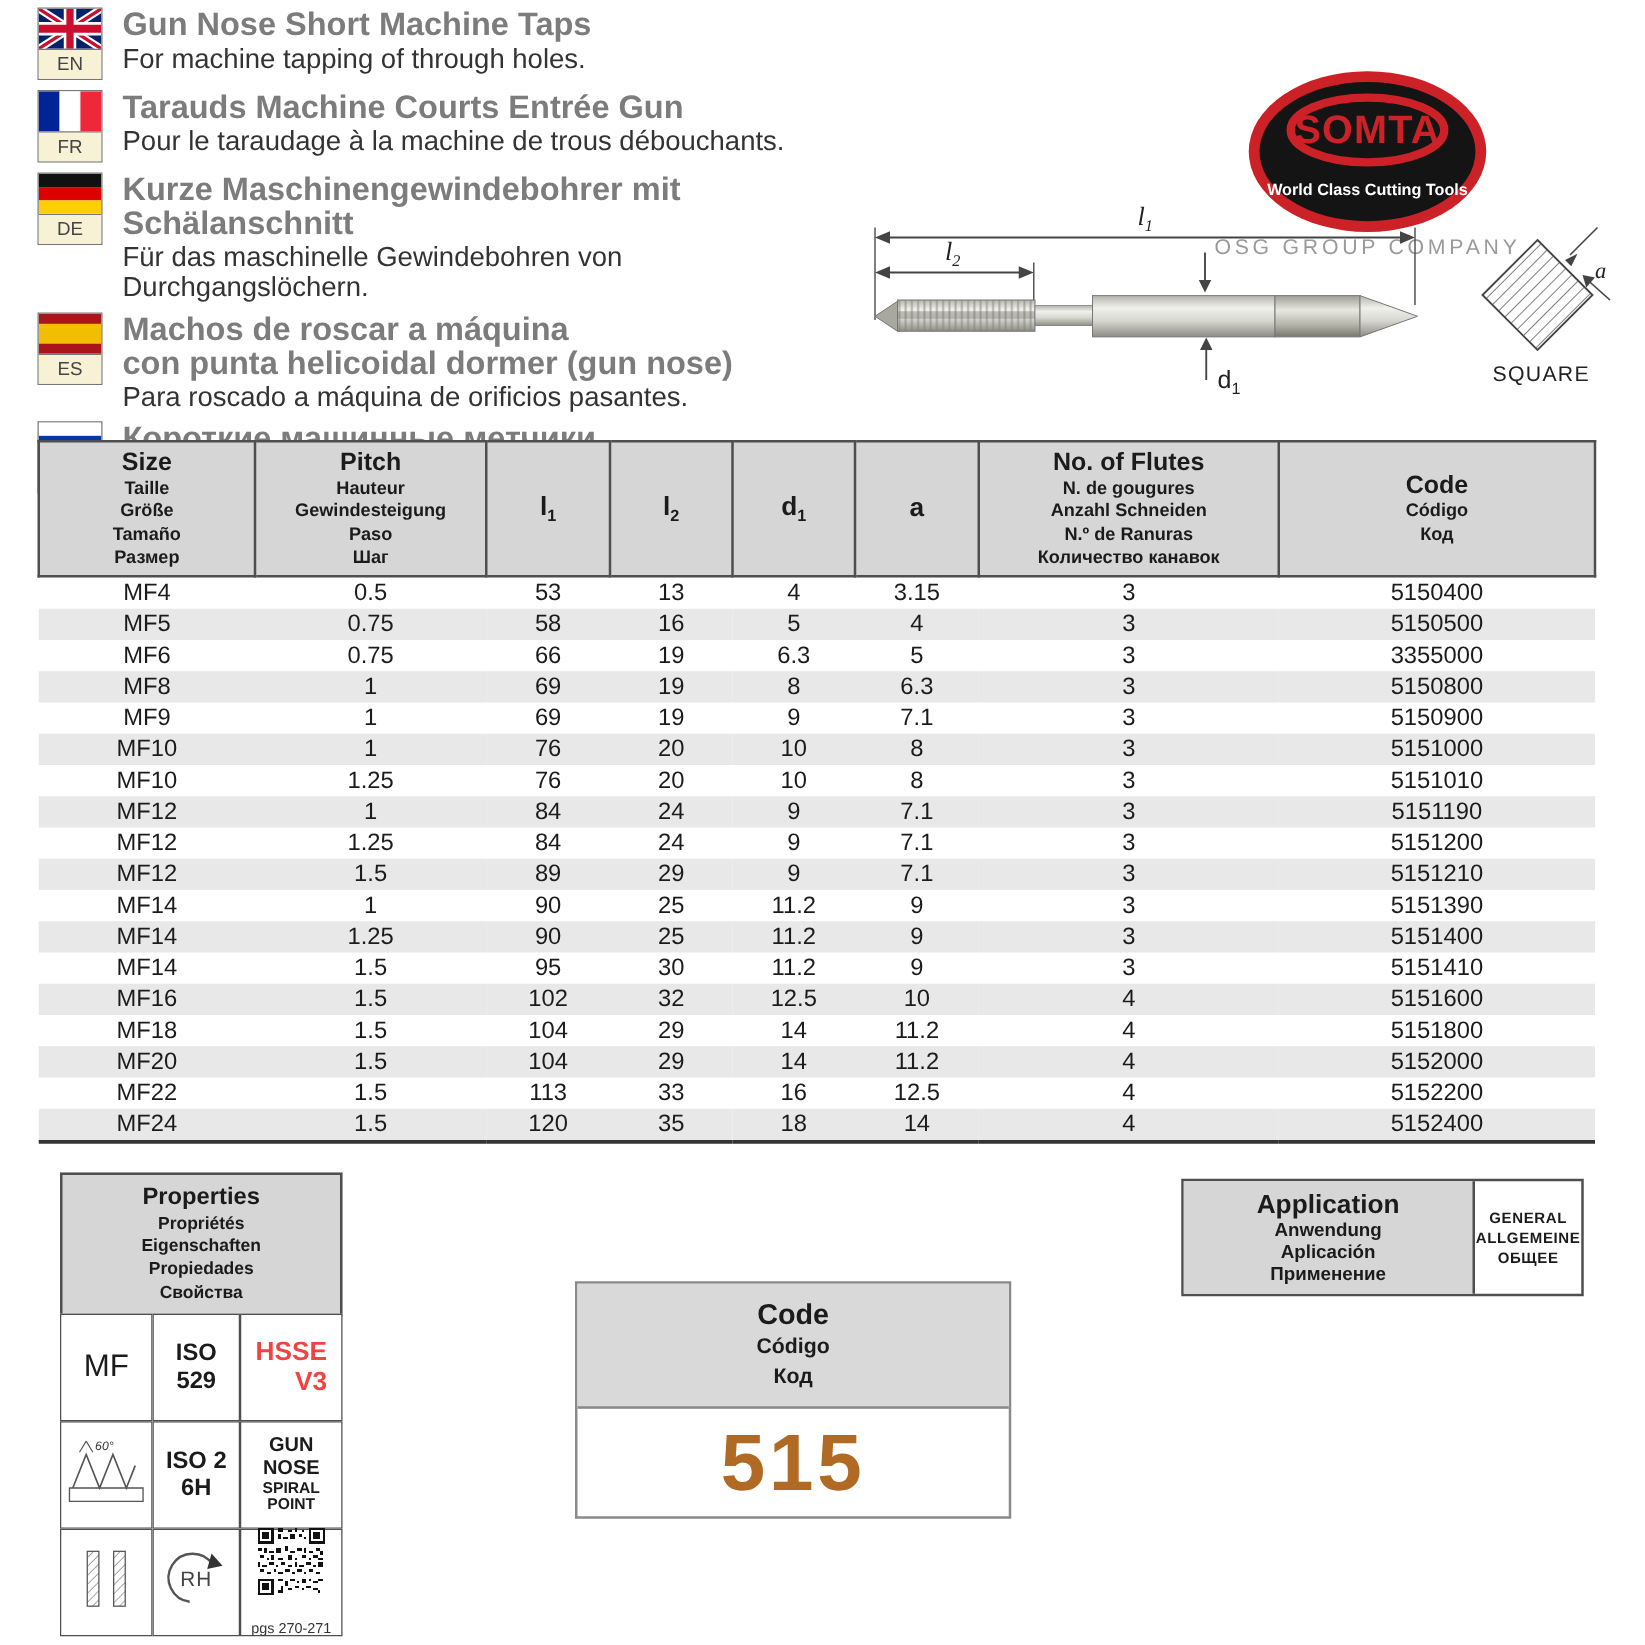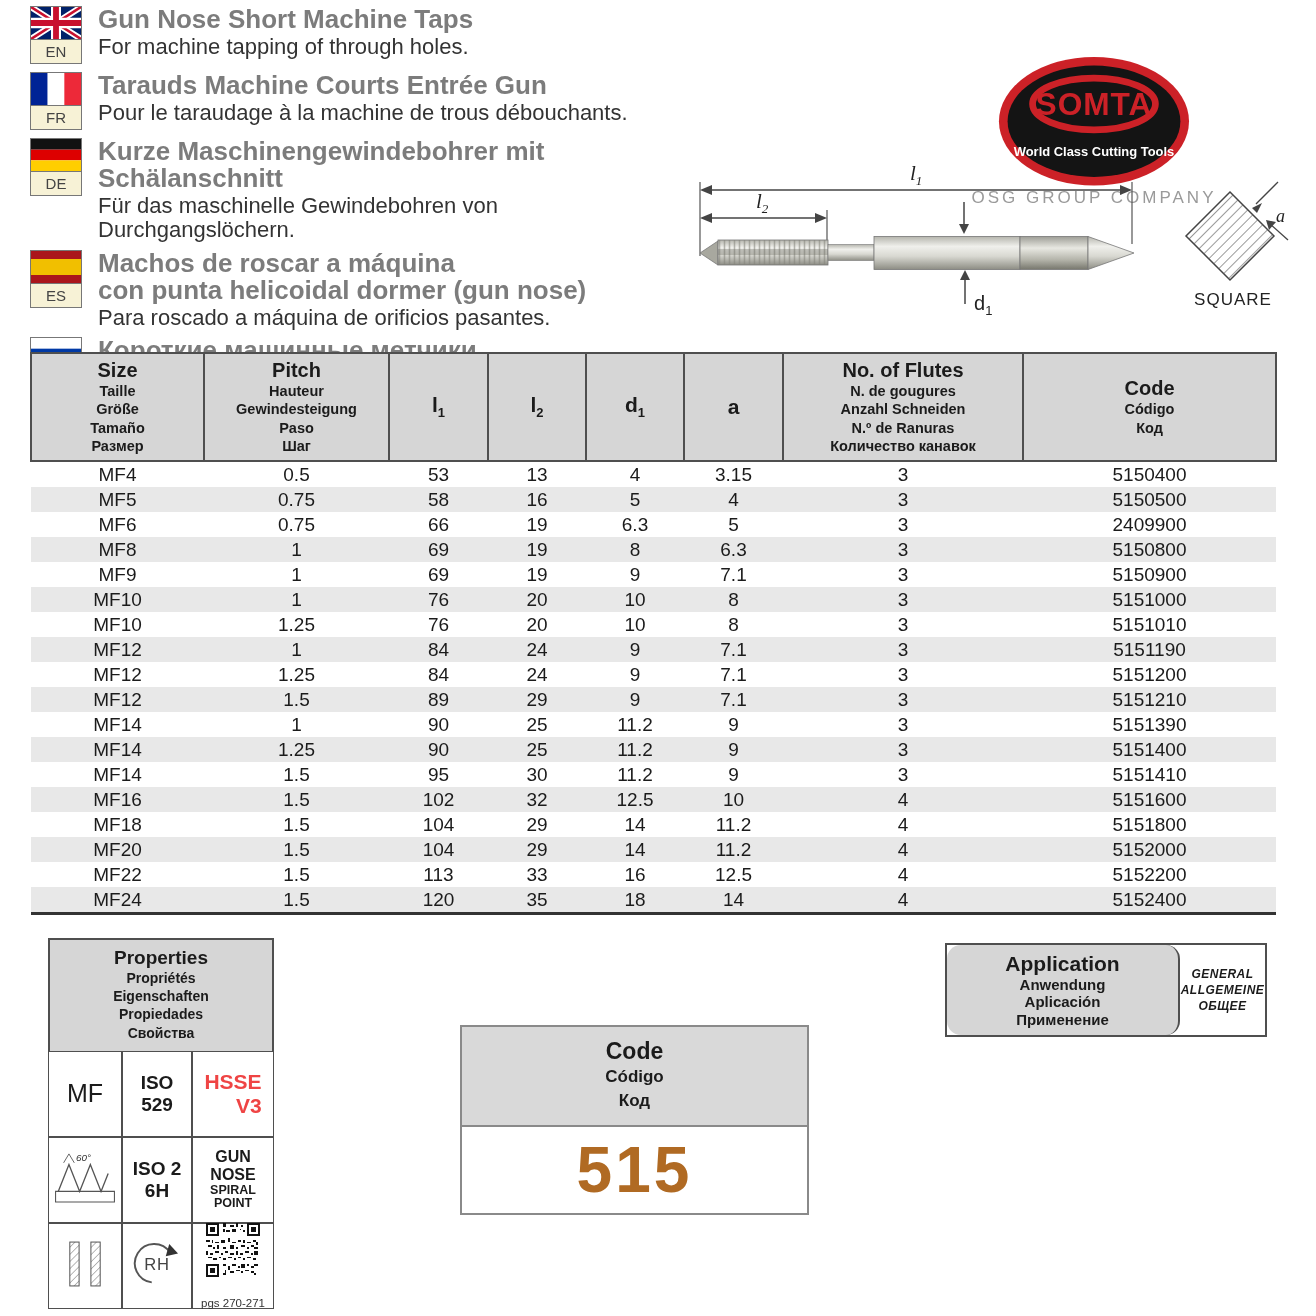--- a/index.html
+++ b/index.html
@@ -62,24 +62,24 @@
   .code-header{background:#d9d9d9;border-bottom:2px solid #8a8a8a;text-align:center;padding:11px 0 12px;}
   .ch-main{font-size:23px;font-weight:bold;}
   .ch-subs div{font-size:17px;font-weight:bold;line-height:1.4;}
   .code-value{height:86px;display:flex;align-items:center;justify-content:center;
               font-size:64px;font-weight:bold;color:#b06a23;letter-spacing:3px;}
 
   
   .app-box{position:absolute;left:945px;top:943px;width:322px;height:94px;border:2px solid #4f4f4f;
            display:flex;box-sizing:border-box;background:#fff;}
   .app-header{width:231px;background:#d6d6d6;border-right:2px solid #4f4f4f;text-align:center;
-              display:flex;flex-direction:column;justify-content:center;border-radius:14px;}
+              display:flex;flex-direction:column;justify-content:center;}
   .ah-main{font-size:21px;font-weight:bold;}
   .ah-subs div{font-size:15px;font-weight:bold;line-height:1.15;}
-  .app-value{flex:1;display:flex;flex-direction:column;align-items:center;justify-content:center;font-style:italic;}
+  .app-value{flex:1;display:flex;flex-direction:column;align-items:center;justify-content:center;}
   .app-value div{font-size:12px;font-weight:bold;letter-spacing:0.5px;line-height:1.35;}
 </style>
 </head>
 <body>
 
 <div id="page">
 
   <div class="lang-section">
 
     <div class="lang-row">
@@ -350,21 +350,21 @@
           <td>5150500</td>
         </tr>
         <tr>
           <td>MF6</td>
           <td>0.75</td>
           <td>66</td>
           <td>19</td>
           <td>6.3</td>
           <td>5</td>
           <td>3</td>
-          <td>2409900</td>
+          <td>3355000</td>
         </tr>
         <tr>
           <td>MF8</td>
           <td>1</td>
           <td>69</td>
           <td>19</td>
           <td>8</td>
           <td>6.3</td>
           <td>3</td>
           <td>5150800</td>

